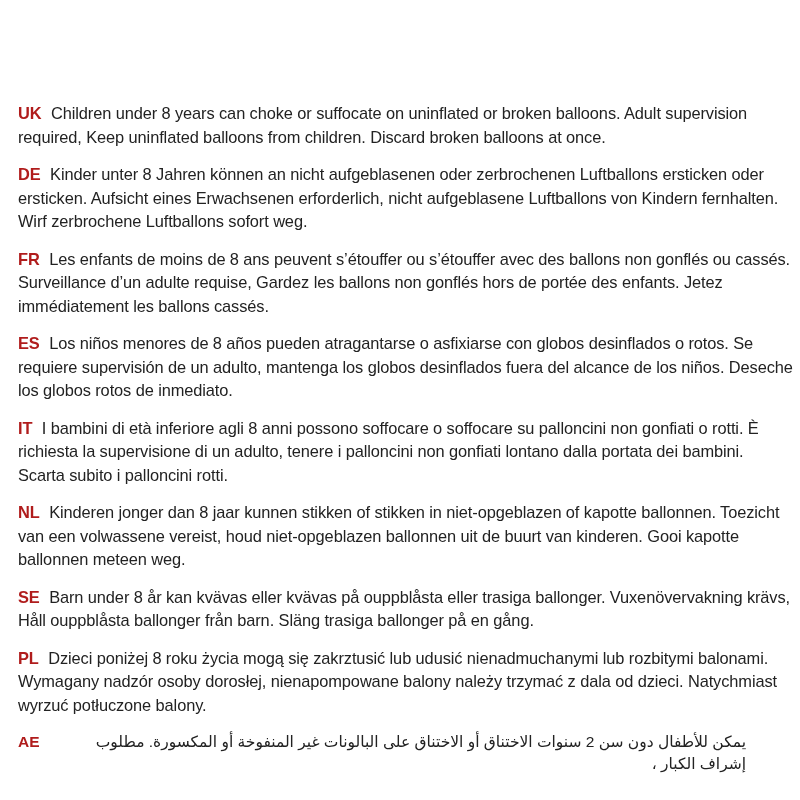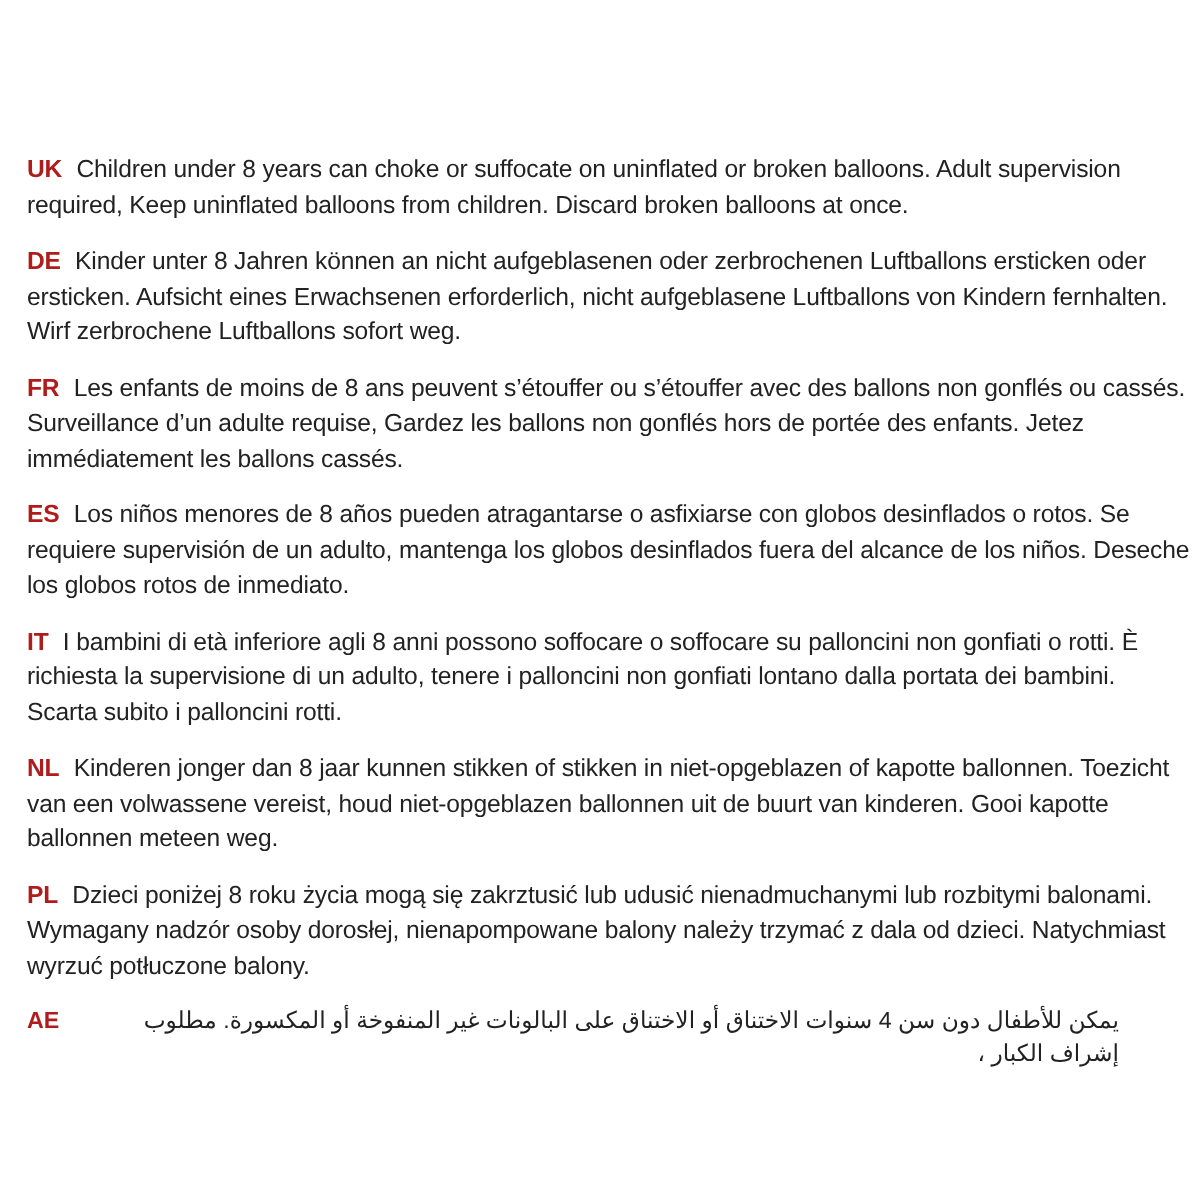--- a/index.html
+++ b/index.html
@@ -82,26 +82,30 @@
   <p class="block">
     <span class="code">IT</span>
     <span>I bambini di età inferiore agli 8 anni possono soffocare o soffocare su palloncini non gonfiati o rotti. È richiesta la supervisione di un adulto, tenere i palloncini non gonfiati lontano dalla portata dei bambini. Scarta subito i palloncini rotti.</span>
   </p>
 
   <p class="block">
     <span class="code">NL</span>
     <span>Kinderen jonger dan 8 jaar kunnen stikken of stikken in niet-opgeblazen of kapotte ballonnen. Toezicht van een volwassene vereist, houd niet-opgeblazen ballonnen uit de buurt van kinderen. Gooi kapotte ballonnen meteen weg.</span>
   </p>
 
+  <p class="block">
+    <span class="code">SE</span>
+    <span>Barn under 8 år kan kvävas eller kvävas på ouppblåsta eller trasiga ballonger. Vuxenövervakning krävs, Håll ouppblåsta ballonger från barn. Släng trasiga ballonger på en gång.</span>
+  </p>
 
   <p class="block">
     <span class="code">PL</span>
     <span>Dzieci poniżej 8 roku życia mogą się zakrztusić lub udusić nienadmuchanymi lub rozbitymi balonami. Wymagany nadzór osoby dorosłej, nienapompowane balony należy trzymać z dala od dzieci. Natychmiast wyrzuć potłuczone balony.</span>
   </p>
 
   <div class="rtl-block">
     <div class="rtl-line rtl-line1">
       <span class="code">AE</span>
-      <span dir="rtl">يمكن للأطفال دون سن 4 سنوات الاختناق أو الاختناق على البالونات غير المنفوخة أو المكسورة. مطلوب إشراف الكبار ،</span>
+      <span dir="rtl">يمكن للأطفال دون سن 2 سنوات الاختناق أو الاختناق على البالونات غير المنفوخة أو المكسورة. مطلوب إشراف الكبار ،</span>
     </div>
   </div>
 
 </div>
 
 </body></html>

